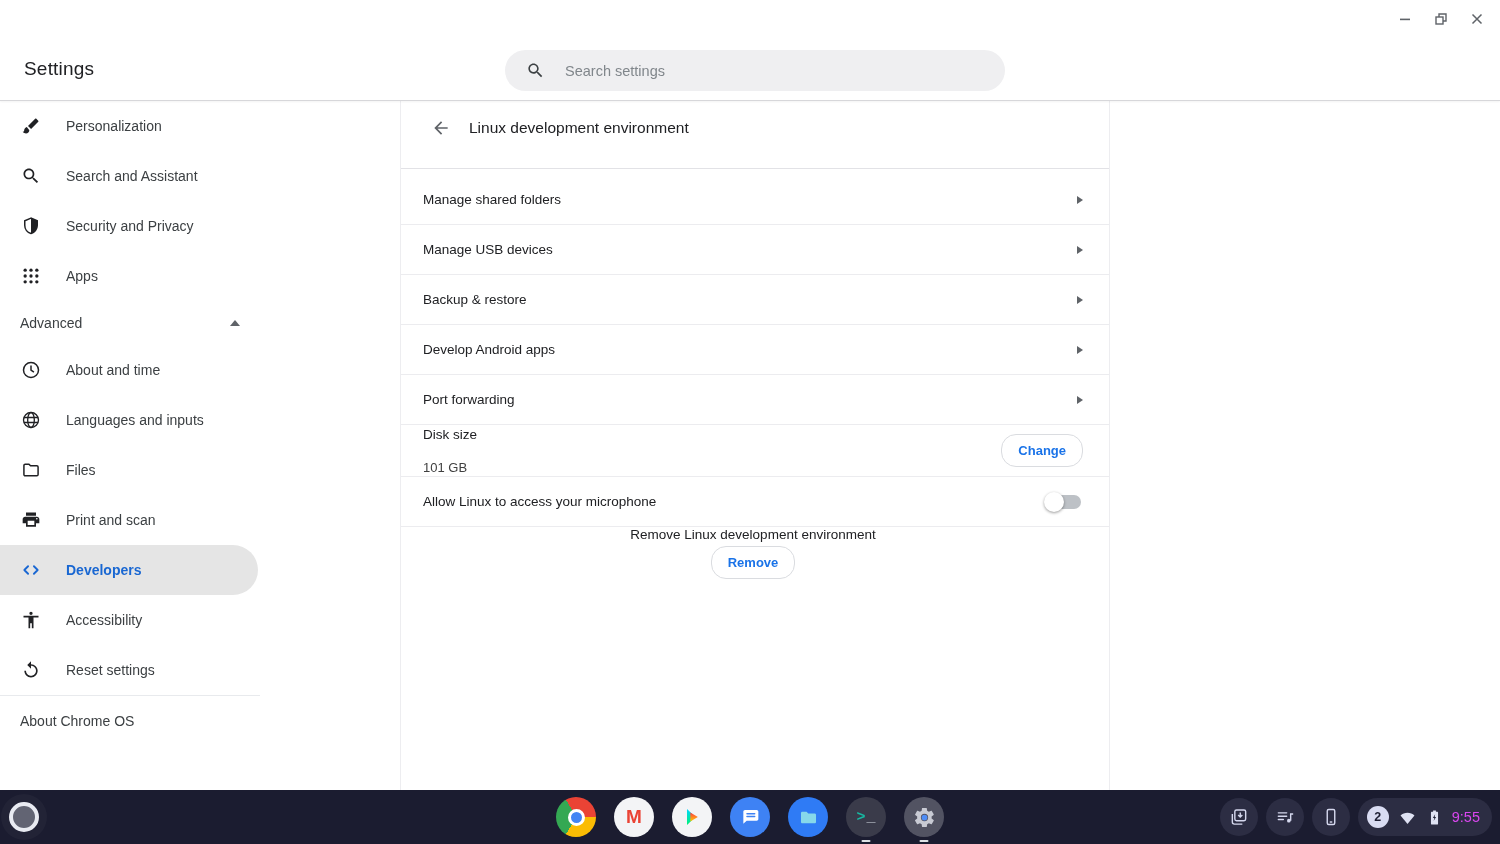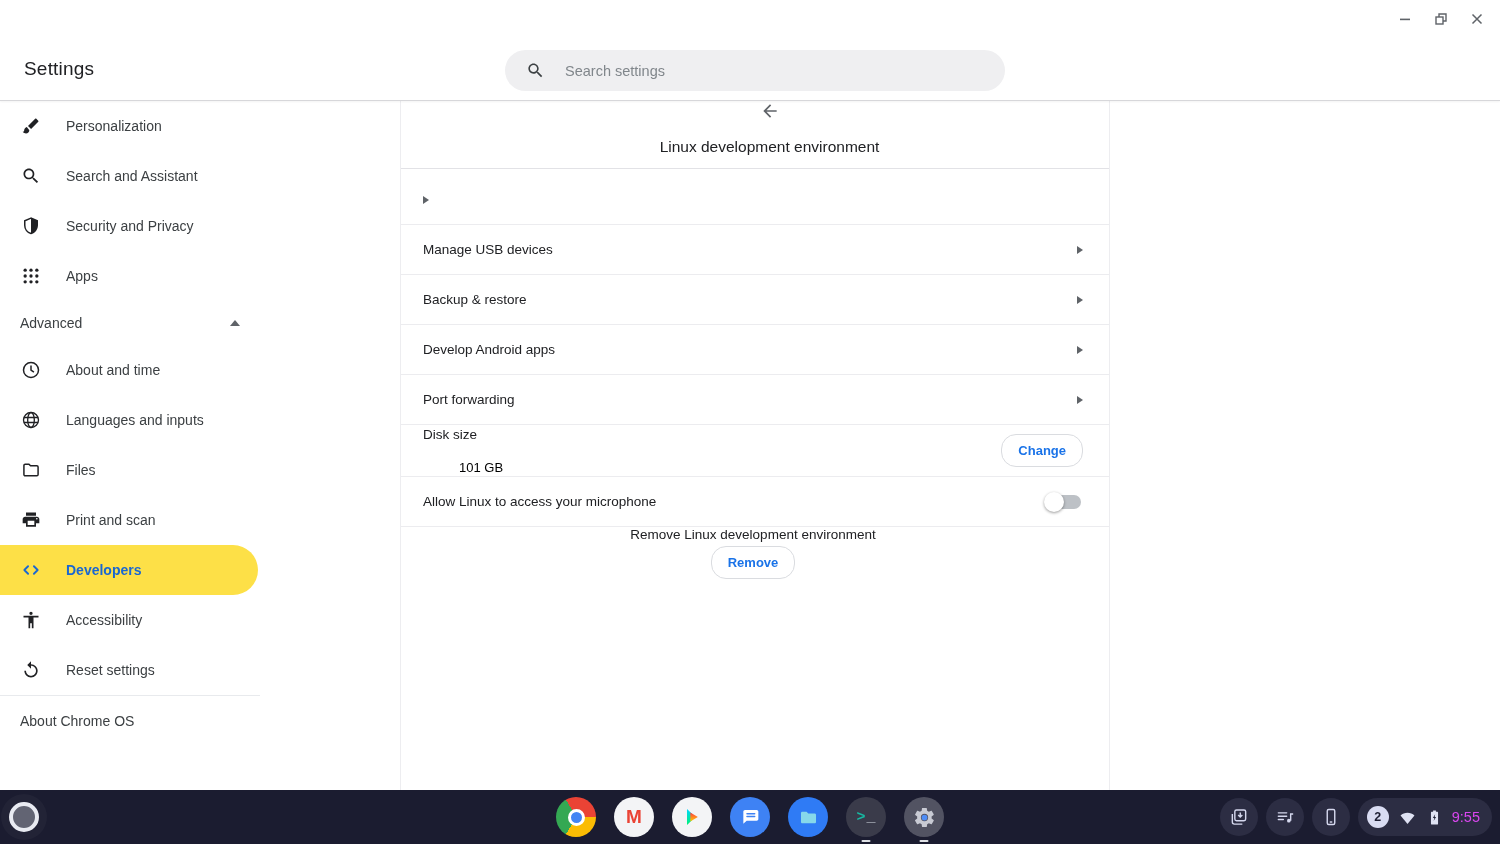--- a/index.html
+++ b/index.html
@@ -17,47 +17,47 @@
   .search-placeholder { font-size:14.5px; color:#80868b; }
 
   
   .main { position:absolute; top:101px; left:0; right:0; bottom:54px; display:flex; background:#fff; }
 
   
   .sidebar { width:400px; flex:none; }
   .nav-item { height:50px; display:flex; align-items:center; padding-left:20px; gap:24px; cursor:pointer; }
   .nav-item .nicon { width:22px; height:22px; flex:none; display:flex; align-items:center; justify-content:center; color:#202124; }
   .nav-label { font-size:14px; color:#3c4043; }
-  .nav-item.selected { width:258px; background:#fde047; border-radius:0 25px 25px 0;text-align:right; }
+  .nav-item.selected { width:258px; background:#e5e5e5; border-radius:0 25px 25px 0;text-align:right; }
   .nav-item.selected .nav-label { color:#1967d2; font-weight:bold; }
   .nav-item.selected .nicon { color:#1967d2; }
   .advanced-row { height:44px; display:flex; align-items:center; padding:0 160px 0 20px; cursor:pointer; }
   .advanced-label { font-size:14px; color:#3c4043; flex:1; }
   .caret-up { width:0; height:0; border-left:5px solid transparent; border-right:5px solid transparent;
     border-bottom:6px solid #5f6368; }
   .side-divider { height:1px; background:#e8eaed; width:260px; margin:0; }
   .about-row { height:50px; display:flex; align-items:center; padding-left:20px; cursor:pointer; }
 
   
   .content-card { width:710px; flex:none; border-left:1px solid #ededf0; border-right:1px solid #ededf0;
     display:flex; flex-direction:column; }
   .card-header { height:68px; display:flex; align-items:center; gap:17px; padding:0 0 14px 29px;
-    border-bottom:1px solid #e2e2e6;flex-direction:column; }
+    border-bottom:1px solid #e2e2e6; }
   .back-btn { width:22px; height:22px; display:flex; align-items:center; justify-content:center;
     color:#5f6368; cursor:pointer; }
   .card-title { font-size:15.5px; color:#202124; }
   .spacer6 { height:6px; }
   .row { height:50px; display:flex; align-items:center; padding:0 26px 0 22px; border-bottom:1px solid #ececef; }
   .row-label { font-size:13.5px; color:#202124; flex:1; }
   .chev { width:0; height:0; border-left:6px solid #5f6368; border-top:4.5px solid transparent;
     border-bottom:4.5px solid transparent; cursor:pointer; }
   .row.tall { height:52px; }
   .row.last { border-bottom:none;flex-direction:column; }
   .two-line { flex:1; display:flex; flex-direction:column; gap:18px; }
-  .sub-label { font-size:13px; color:#000000;margin-left:36px; }
+  .sub-label { font-size:13px; color:#404040; }
   .btn { border:1px solid #dadce0; border-radius:15px; background:#fff; color:#1a73e8;
     font-size:13px; font-weight:bold; font-family:inherit; padding:8px 16px; cursor:pointer; }
   .toggle { width:34px; height:14px; border-radius:7px; background:#bdc1c6; position:relative;
     margin-right:2px; cursor:pointer; }
   .toggle .knob { position:absolute; left:-3px; top:-3px; width:20px; height:20px; border-radius:50%;
     background:#fff; box-shadow:0 1px 3px rgba(0,0,0,.4); }
 
   
   .shelf { position:absolute; left:0; right:0; bottom:0; height:54px; background:#1b1c30; z-index:30; }
   .launcher { position:absolute; left:9px; top:12px; width:30px; height:30px; border-radius:50%;
@@ -242,20 +242,21 @@
       <span class="back-btn">
         <svg width="20" height="20" viewBox="0 0 24 24" fill="currentColor">
             <path d="M20 11H7.8l5.6-5.6L12 4l-8 8 8 8 1.4-1.4L7.8 13H20z"></path>
           </svg>
       </span>
       <span class="card-title">Linux development environment</span>
     </div>
     <div class="spacer6"></div>
 
     <div class="row">
+      <span class="row-label">Manage shared folders</span>
       <span class="chev"></span>
     </div>
     <div class="row">
       <span class="row-label">Manage USB devices</span>
       <span class="chev"></span>
     </div>
     <div class="row">
       <span class="row-label">Backup &amp; restore</span>
       <span class="chev"></span>
     </div>

